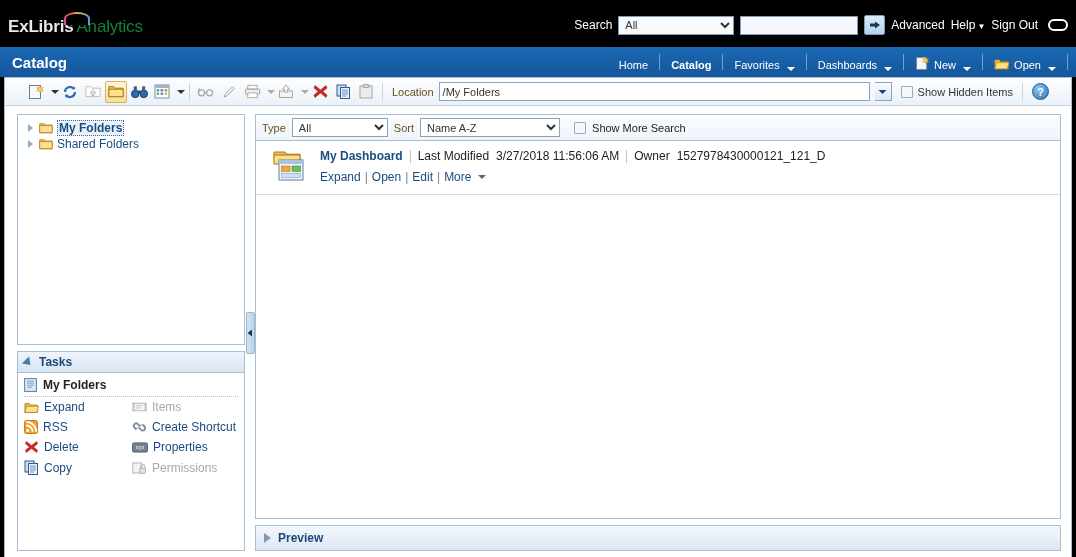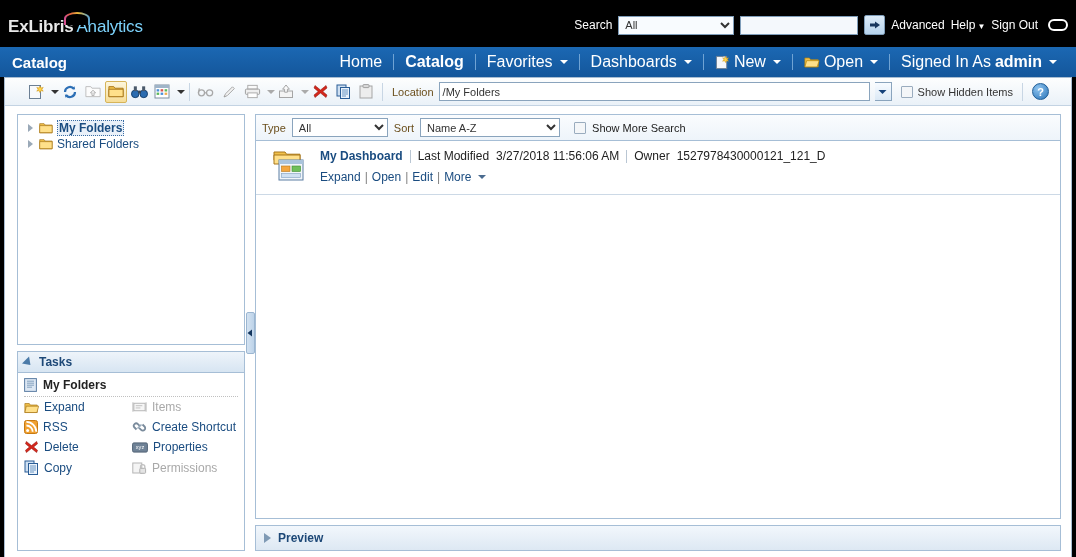--- a/index.html
+++ b/index.html
@@ -23,21 +23,21 @@
     display: flex; align-items: center;
   }
   .logo {
     margin-left: 8px;
     display: flex; align-items: baseline;
     position: relative;
     font-size: 17px;
     letter-spacing: -0.2px;
   }
   .logo .ex { color: #e9e9e9; font-weight: bold; font-family: "Liberation Sans", sans-serif; }
-  .logo .an { color: #7dd3fc; margin-left: 3px; font-weight: normal; }
+  .logo .an { color: #15803d; margin-left: 3px; font-weight: normal; }
   .logo .arc {
     position: absolute; left: 56px; top: -5px; width: 26px; height: 13px;
     border-radius: 26px 26px 0 0 / 13px 13px 0 0;
     border: 2.5px solid transparent;
     border-bottom: none;
     background:
       linear-gradient(#000,#000) padding-box,
       linear-gradient(90deg,#d14b9c 0%, #e0643c 25%, #e8b93b 55%, #4f9fd8 100%) border-box;
   }
 
@@ -79,22 +79,22 @@
     display: flex; align-items: center;
   }
   .nav-title {
     color: #fff; font-weight: bold; font-size: 15px; margin-left: 12px;
   }
   .nav-right {
     margin-left: auto; display: flex; align-items: center; height: 30px;
     padding-right: 8px;
   }
   .nav-item {
-    color: #fff; font-size: 16px; padding: 0 11px; cursor: pointer;
-    display: flex; align-items: center; gap: 4px; height: 18px;
+    color: #fff; font-size: 11px; padding: 0 11px; cursor: pointer;
+    display: flex; align-items: flex-end; gap: 4px; height: 18px;
     white-space: nowrap;
   }
   .nav-item.bold { font-weight: bold; }
   .nav-sep { width: 1px; height: 16px; background: #6fa3d4; }
   .caret { width:0;height:0;border-left:4px solid transparent;border-right:4px solid transparent;border-top:4px solid #fff; margin-left:3px; }
   .caret-dk { width:0;height:0;border-left:4px solid transparent;border-right:4px solid transparent;border-top:4px solid #333; margin-left:3px; }
 
   
   .page {
     position: absolute; left: 4px; top: 70px; width: 1068px; height: 483px;
@@ -309,25 +309,20 @@
       <div class="nav-sep"></div>
       <div class="nav-item">
         <svg width="16" height="14" viewBox="0 0 18 15">
           <path d="M1 3 h5 l1.5 2 H16 v8 H1 Z" fill="#f0c04a" stroke="#b8860b" stroke-width="0.8"></path>
           <path d="M3 6 h14 l-2.2 7 H1 Z" fill="#ffe08a" stroke="#b8860b" stroke-width="0.8"></path>
         </svg>
         <span>Open</span>
         <span class="caret"></span>
       </div>
       <div class="nav-sep"></div>
-      <div class="nav-item">
-        <span>Signed In As</span>
-        <span style="font-weight:bold">admin</span>
-        <span class="caret"></span>
-      </div>
     </div>
   </div>
 
   <div class="page">
 
     <div class="toolbar">
 
       <div class="tb-btn">
         <svg width="16" height="16" viewBox="0 0 16 16">
           <rect x="1.5" y="1.5" width="11" height="13" fill="#f7f9fc" stroke="#6b7f94"></rect>

